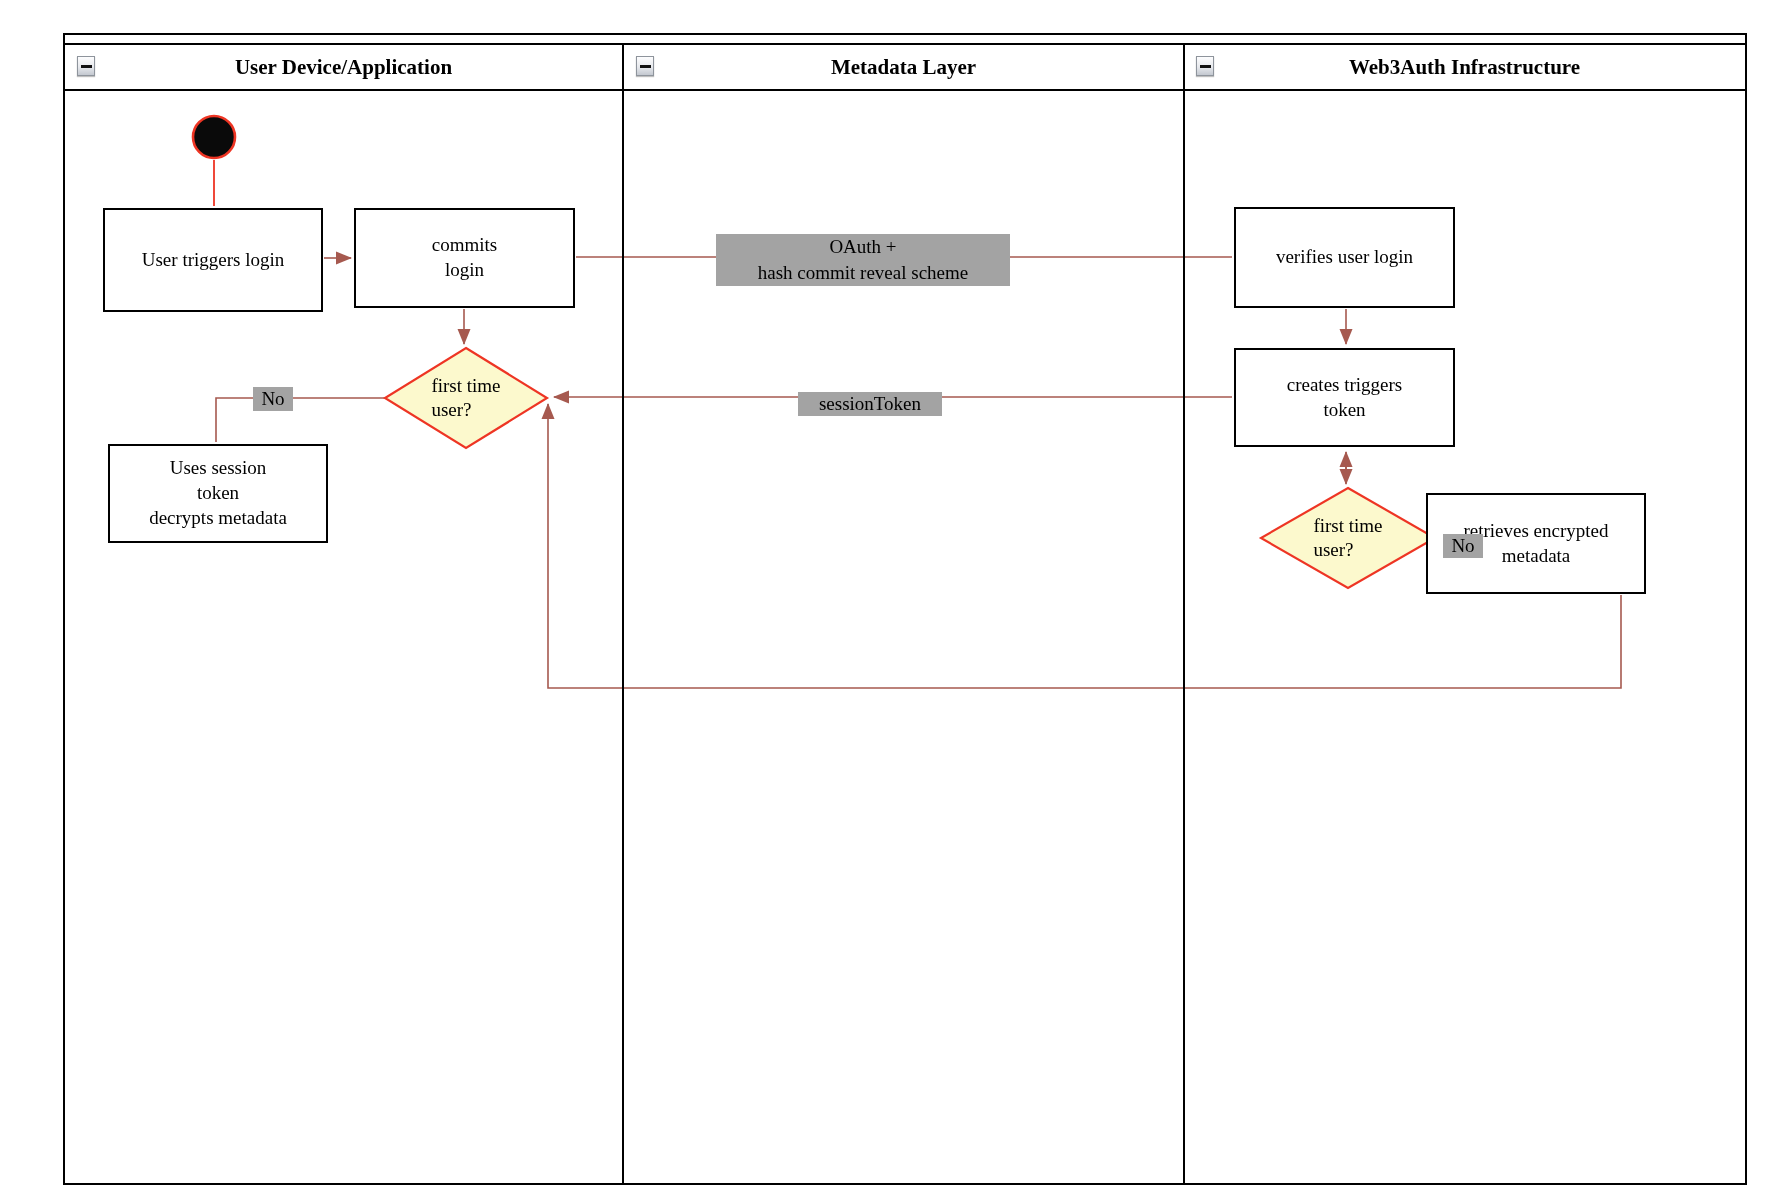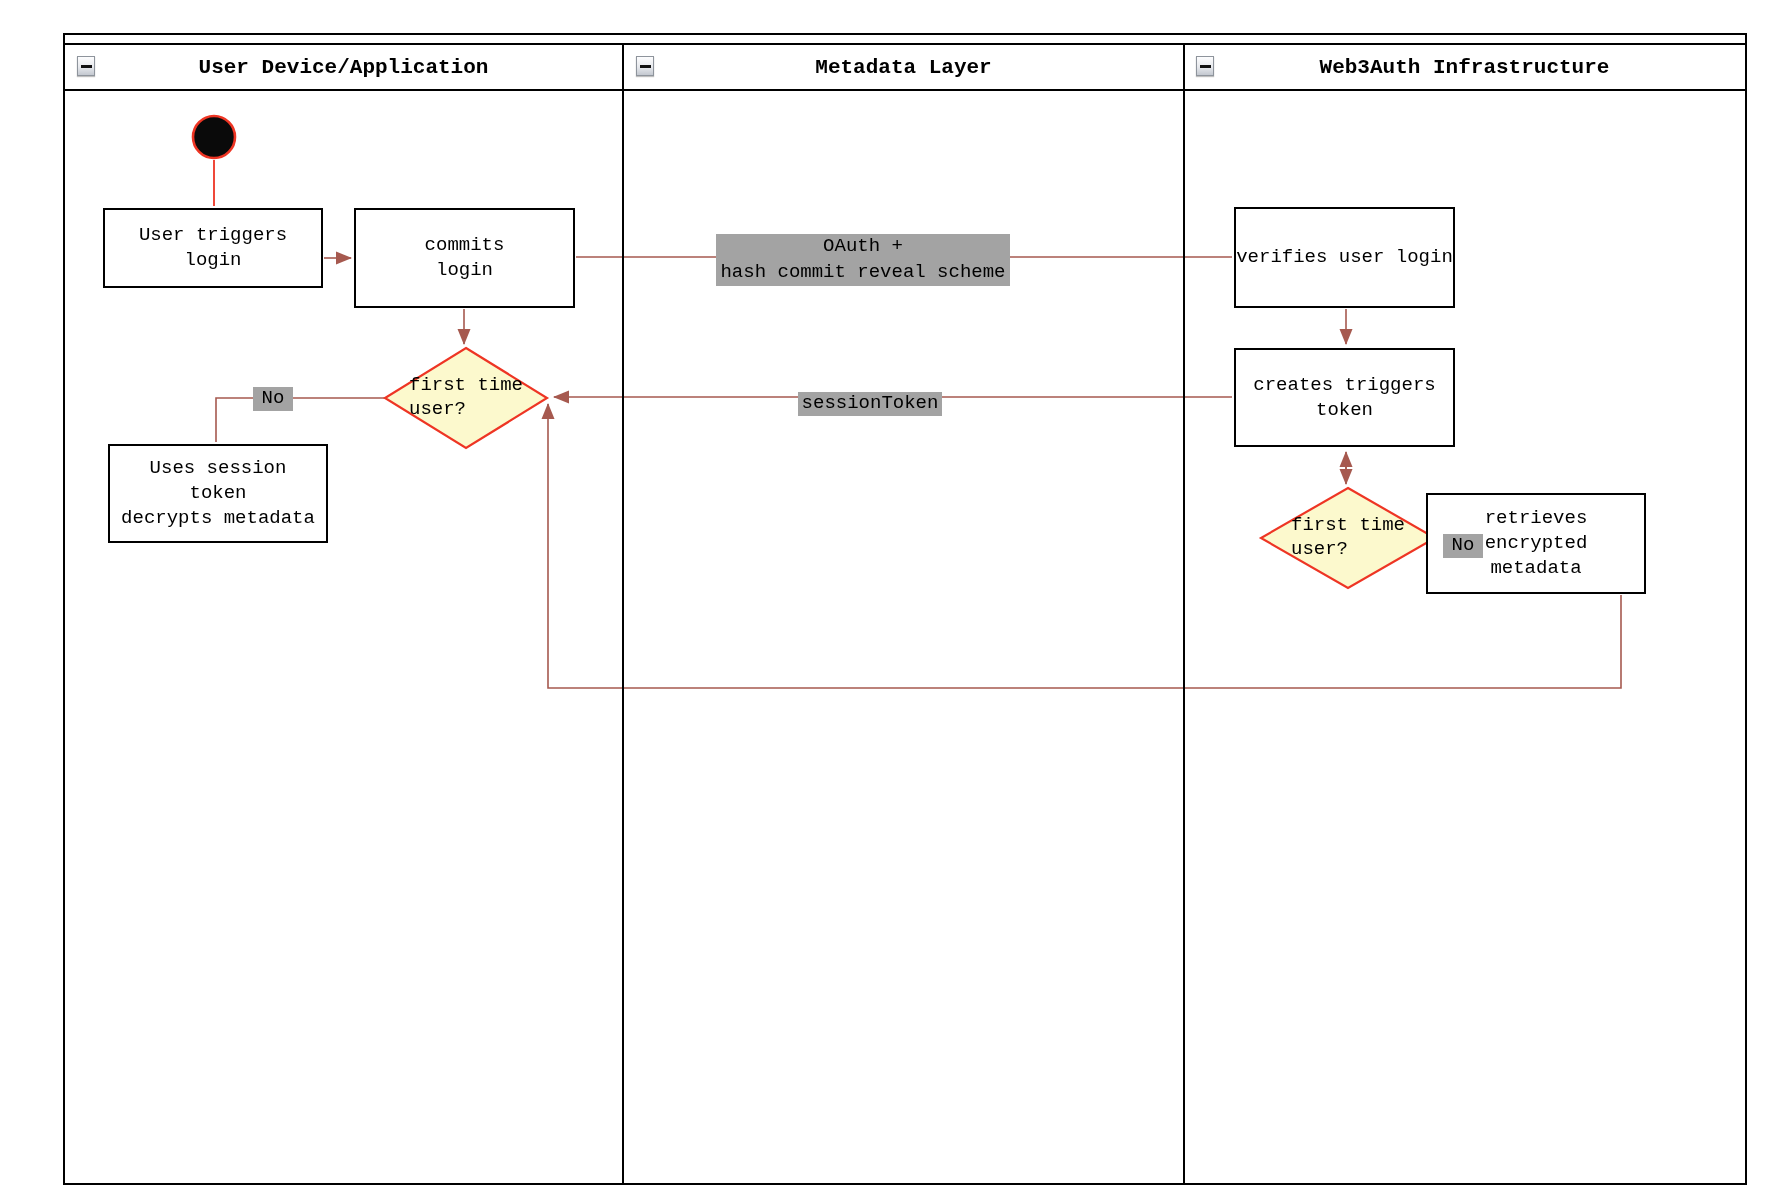--- a/index.html
+++ b/index.html
@@ -1,18 +1,18 @@
 <!DOCTYPE html>
 <html style="--edge: #a6594f; --accent: #ee3524; --diamond_fill: #fcf9cd; --frame: #000000;"><head>
 <meta charset="utf-8">
 <style>
   html,body { margin:0; padding:0; background:#ffffff; }
   .canvas {
     position:relative; width:1780px; height:1202px; background:#ffffff;
-    font-family:Liberation Mono, monospace; color:#000;
+    font-family:Liberation Serif, serif; color:#000;
     overflow:hidden;
   }
   .edges-svg { position:absolute; left:0; top:0; width:1780px; height:1202px; }
   .edge  { stroke:var(--edge); stroke-width:1.6; fill:none; }
   .edge-accent { stroke:var(--accent); stroke-width:1.8; fill:none; }
   .ahf   { fill:var(--edge); stroke:none; }
   .decision { fill:var(--diamond_fill); stroke:var(--accent); stroke-width:2.2; }
   .start-circle { fill:#0a0a0a; stroke:var(--accent); stroke-width:2.6; }
 
   .frame { position:absolute; box-sizing:border-box; border:2px solid #000; background:transparent; }
@@ -104,21 +104,21 @@
   <div class="collapse" style="left:77px; top:56px;">
       <span class="minus"></span>
     </div>
   <div class="collapse" style="left:636px; top:56px;">
       <span class="minus"></span>
     </div>
   <div class="collapse" style="left:1196px; top:56px;">
       <span class="minus"></span>
     </div>
 
-  <div class="box" style="left:103px; top:208px; width:220px; height:80px;">
+  <div class="box" style="left:103px; top:208px; width:220px; height:104px;">
     <span>User triggers login</span>
   </div>
   <div class="box" style="left:354px; top:208px; width:221px; height:100px;">
     <span>commits
 login</span>
   </div>
   <div class="box" style="left:1234px; top:207px; width:221px; height:101px;">
     <span>verifies user login</span>
   </div>
   <div class="box" style="left:1234px; top:348px; width:221px; height:99px;">

